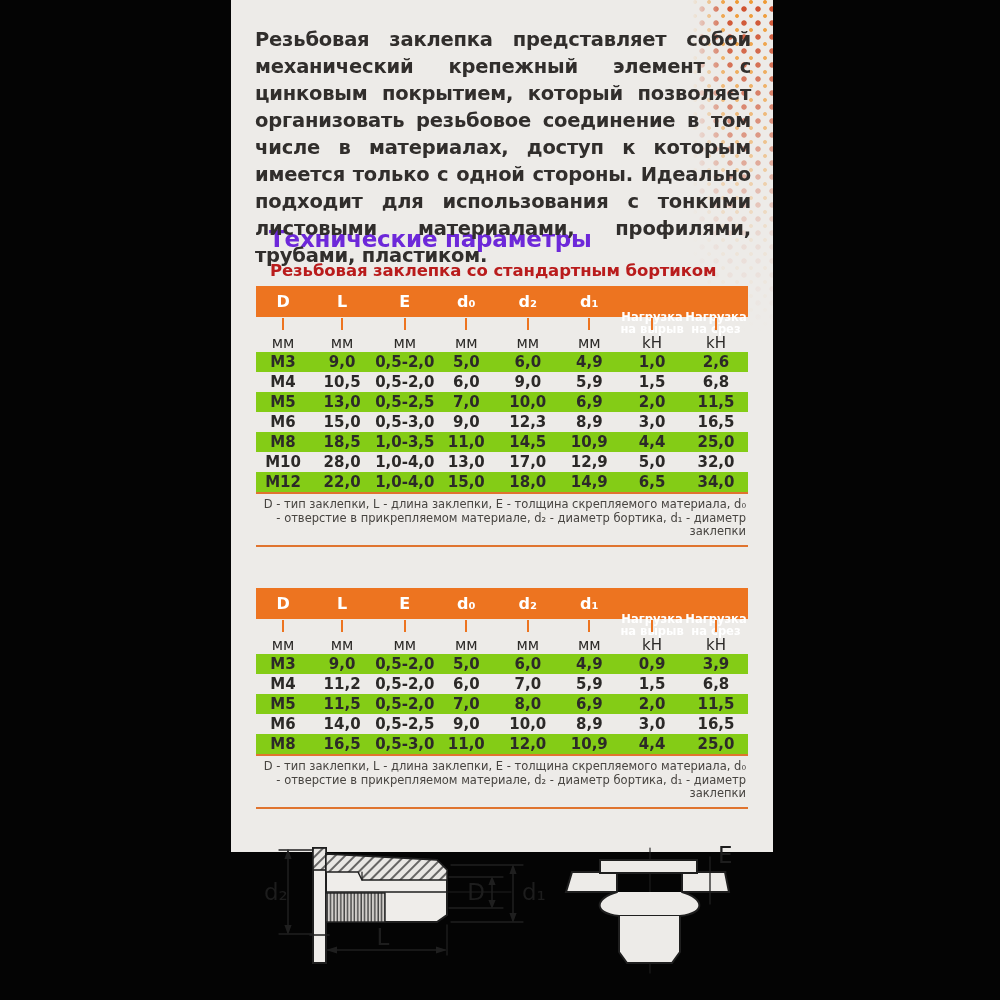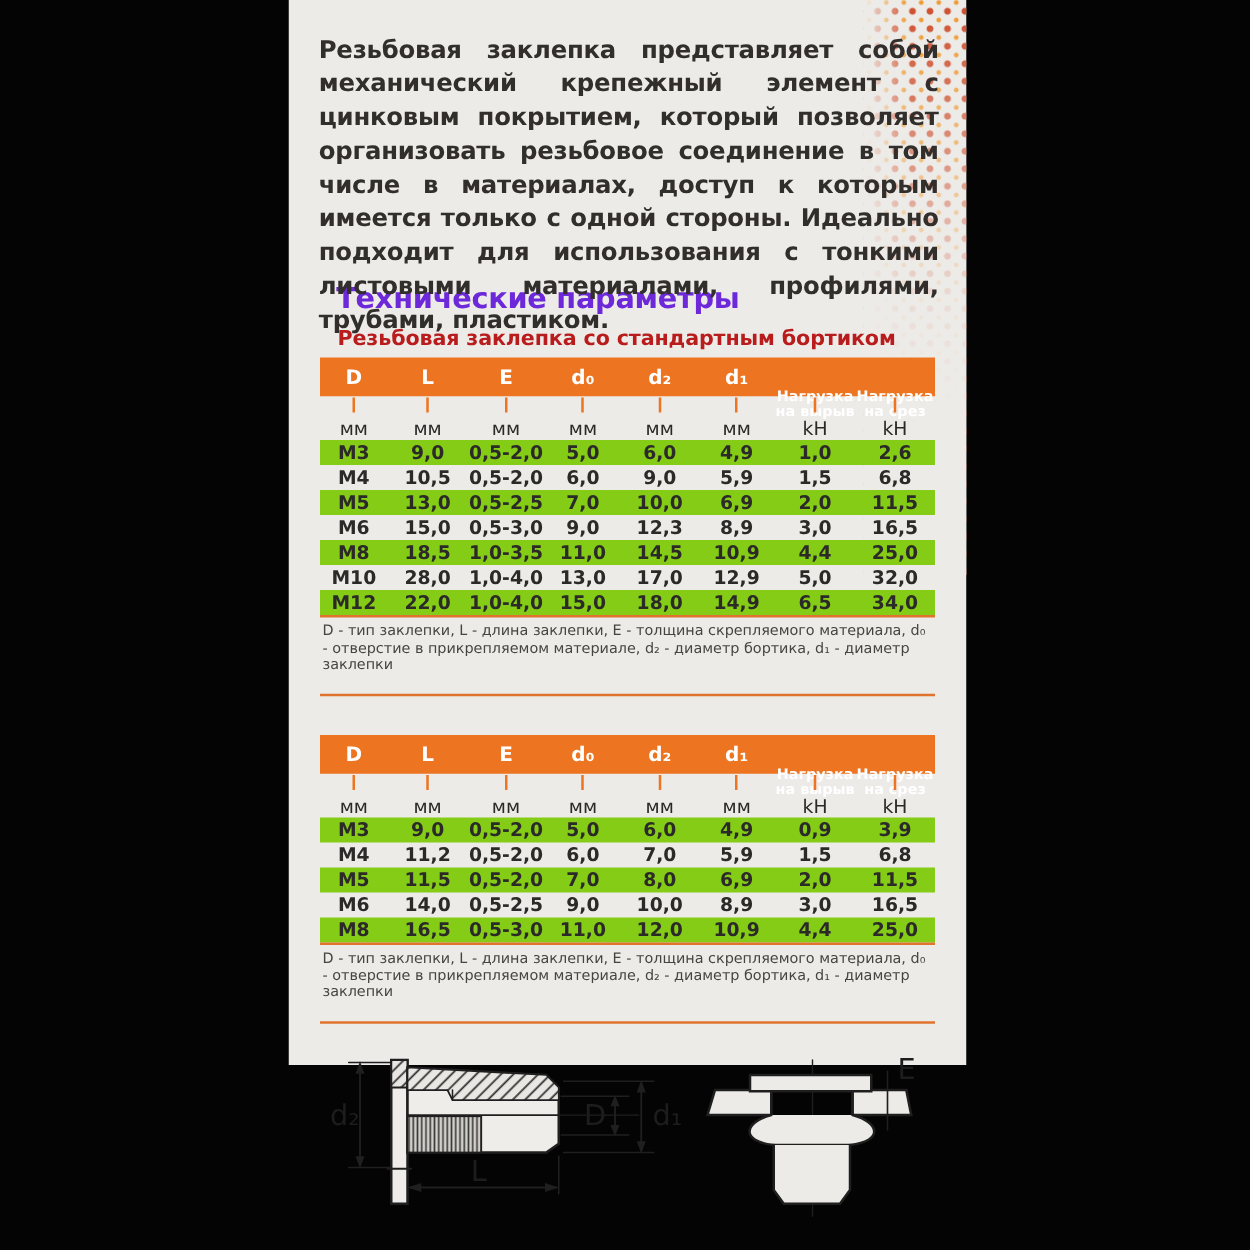--- a/index.html
+++ b/index.html
@@ -52,21 +52,22 @@
   .thead .one-line{font-size:16px;}
   .thead .two-line{font-size:11.5px;line-height:12.5px;white-space:pre-line;margin-top:43px;}
   .ticks{display:flex;height:14px;}
   .tick{display:block;width:2px;height:12px;background:#ed7420;margin:1px auto 0;}
   .units{display:flex;align-items:flex-end;height:21px;font-weight:400;font-size:15px;color:#2c2a28;}
   .trow{display:flex;align-items:center;height:20px;font-weight:700;font-size:15px;color:#2c2a28;}
   .trow.alt{background:#84cc16;}
   .footnote{
     border-top:2px solid #e0742f;border-bottom:2px solid #e0742f;
     font-size:11.5px;line-height:13.5px;color:#474440;
-    padding:4px 2px 16px 2px;
+    padding:4px 2px 6px 2px;
+    text-align:right;
   }
   .drawings{position:absolute;left:0;top:820px;width:542px;height:180px;}
   svg text{fill:#1d1d1d;font-family:"DejaVu Sans","Liberation Sans",sans-serif;}
 </style>
 </head>
 <body>
 
 <div class="side-bar left"></div>
 <div class="side-bar right"></div>
 

